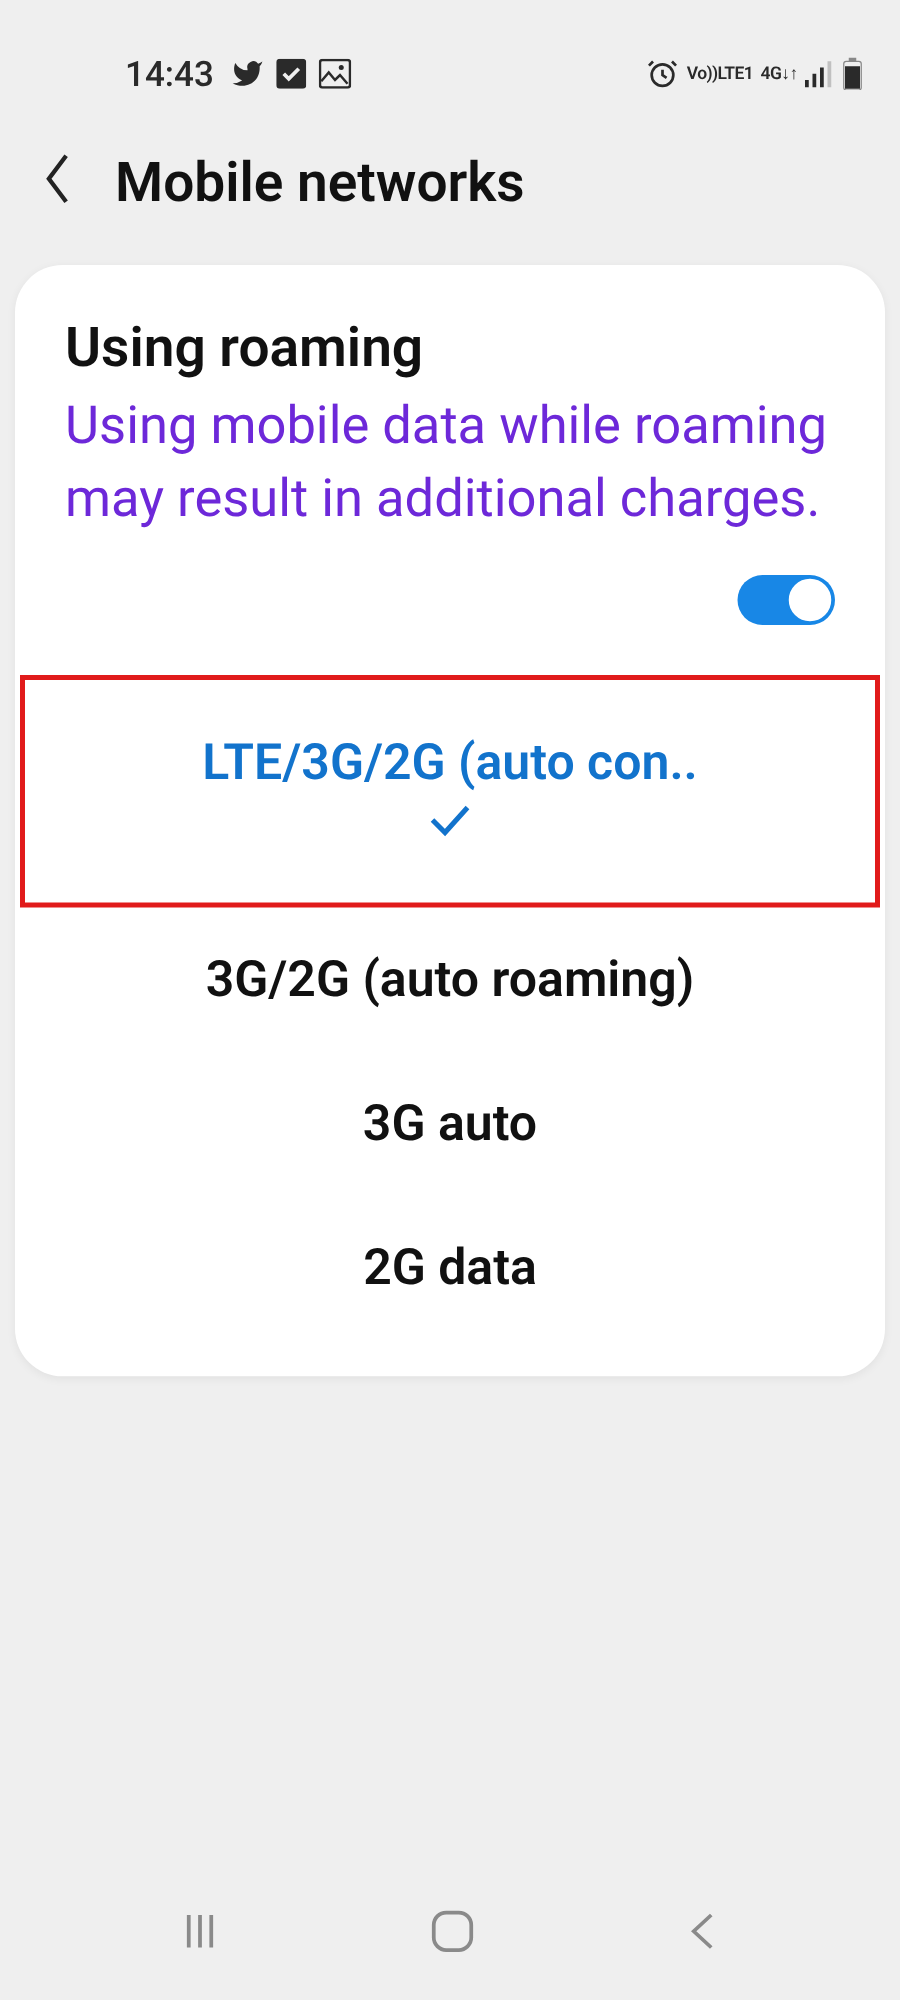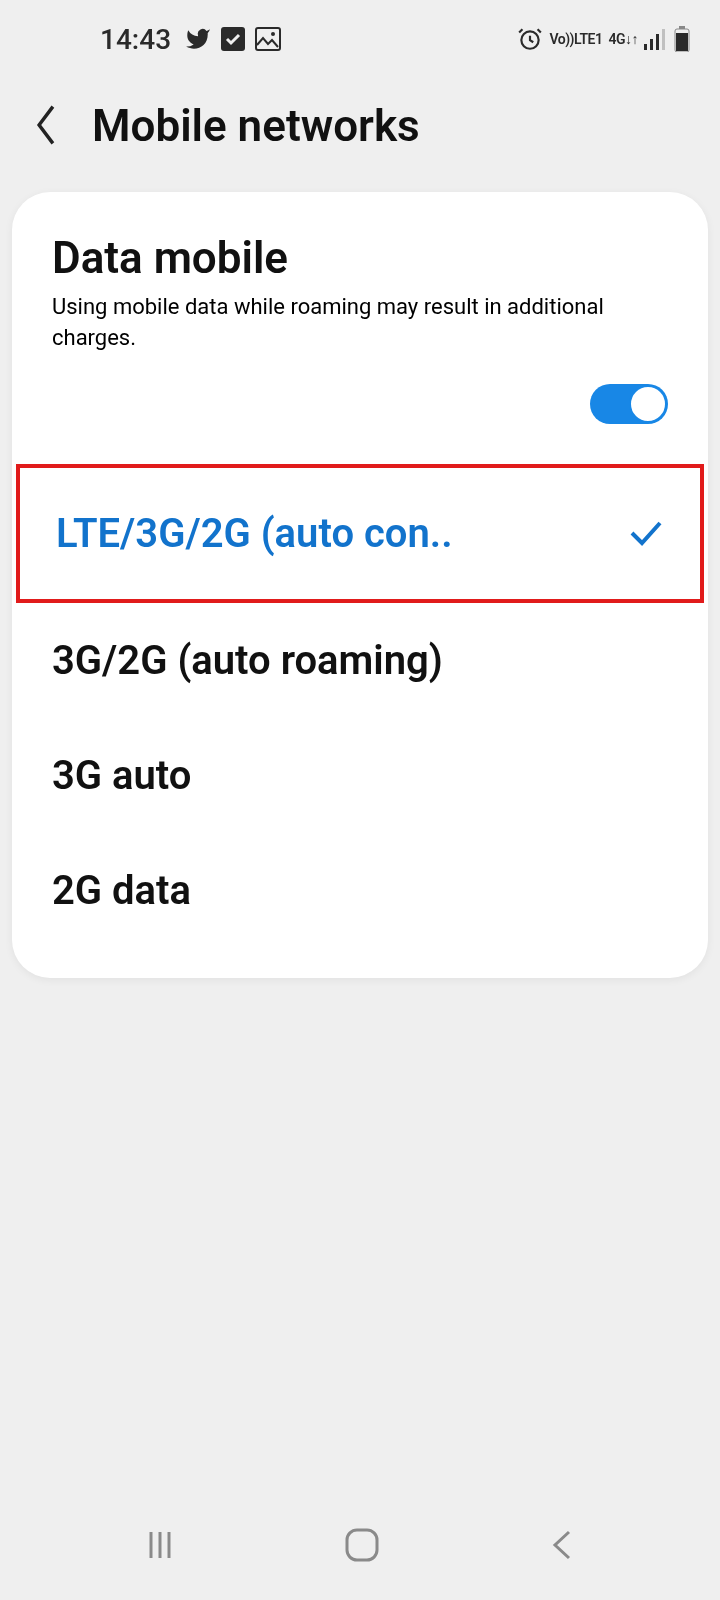--- a/index.html
+++ b/index.html
@@ -12,20 +12,21 @@
     position: relative;
   }
   
   .status-bar {
     display: flex;
     justify-content: space-between;
     align-items: center;
     padding: 18px 30px 10px 30px;
     height: 70px;
     color: #2a2a2a;
+    margin-top: 20px;
   }
   .status-left {
     display: flex;
     align-items: center;
     gap: 10px;
   }
   .status-time {
     font-size: 28px;
     font-weight: 500;
     margin-right: 4px;
@@ -39,21 +40,21 @@
   .status-icon {
     display: inline-flex;
     align-items: center;
     justify-content: center;
   }
   .lte-text { font-size: 14px; line-height:14px; letter-spacing: -0.5px; font-weight:600;}
   .lte-stack { display:flex; flex-direction:row; align-items:flex-start; }
   
   .header {
     display: flex;
-    align-items: flex-end;
+    align-items: flex-start;
     padding: 30px 30px 40px 30px;
     gap: 30px;
   }
   .back-chevron svg { width: 32px; height: 46px; }
   .header-title {
     font-size: 44px;
     font-weight: 600;
     color: #111;
   }
   
@@ -67,22 +68,22 @@
   .section {
     padding: 0 40px;
   }
   .section-title {
     font-size: 44px;
     font-weight: 600;
     color: #111;
     margin-bottom: 8px;
   }
   .section-desc {
-    font-size: 22px;
-    color: #000000;
+    font-size: 42px;
+    color: #6d28d9;
     line-height: 1.4;
   }
   .switch-row {
     display: flex;
     justify-content: flex-end;
     padding: 30px 40px 20px 40px;
   }
   .switch {
     width: 78px; height: 40px;
     border-radius: 20px;
@@ -101,20 +102,21 @@
     margin-top: 20px;
   }
   .option {
     padding: 34px 40px;
     font-size: 40px;
     font-weight: 600;
     color: #111;
     display: flex;
     align-items: center;
     justify-content: space-between;
+    flex-direction: column;
   }
   .option.selected {
     color: #1273cc;
     border: 4px solid #e11b1b;
     margin: 0 4px;
     padding: 42px 36px;
   }
   .option-label {
     white-space: nowrap;
     overflow: hidden;
@@ -197,21 +199,21 @@
   <span class="back-chevron">
     <svg viewBox="0 0 24 40" fill="none" stroke="#222" stroke-width="3">
         <path d="M18 4 L6 20 L18 36"></path>
       </svg>
   </span>
   <span class="header-title">Mobile networks</span>
 </div>
 
 <div class="card">
   <div class="section">
-    <div class="section-title">Data mobile</div>
+    <div class="section-title">Using roaming</div>
     <div class="section-desc">Using mobile data while roaming may result in additional charges.</div>
   </div>
   <div class="switch-row">
     <div class="switch">
       <div class="switch-knob"></div>
     </div>
   </div>
 
   <div class="options">
     <div class="option selected">

